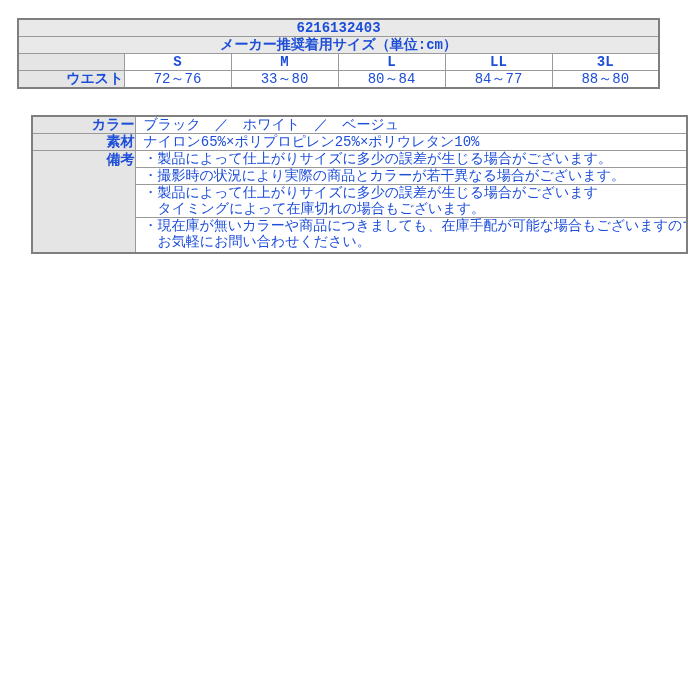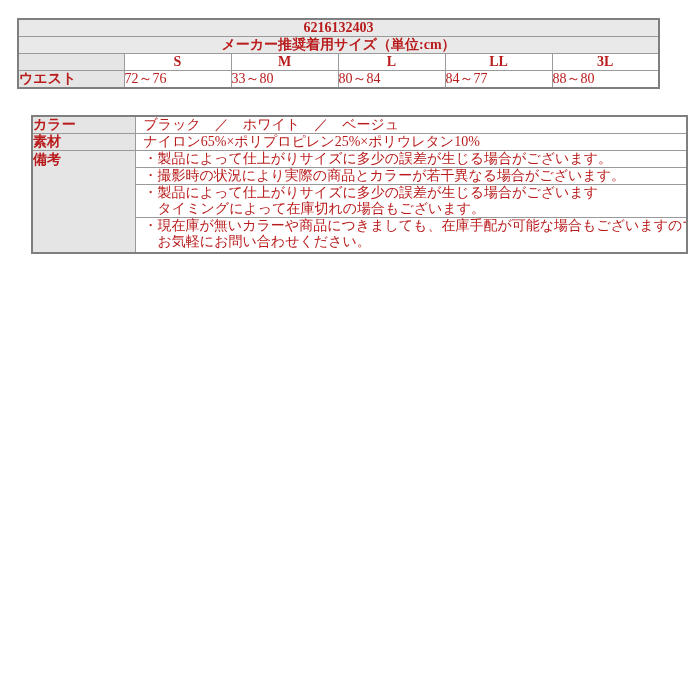--- a/index.html
+++ b/index.html
@@ -1,22 +1,22 @@
 <!DOCTYPE html>
 <html><head>
 <meta charset="utf-8">
 <style>
   html, body { margin: 0; padding: 0; background: #ffffff; }
   .page {
     position: relative;
     width: 690px;
     height: 690px;
     background: #ffffff;
-    font-family: Liberation Serif, serif;
-    color: #b91c1c;
+    font-family: Liberation Mono, monospace;
+    color: #1d4ed8;
   }
   table {
     border-collapse: collapse;
     table-layout: fixed;
     border: 2px solid #7f7f7f;
   }
   td {
     border: 1px solid #9a9a9a;
     font-size: 14px;
     line-height: 16px;
@@ -29,25 +29,25 @@
   .size-table { position: absolute; left: 17px; top: 18px; width: 643px; }
   .detail-table { position: absolute; left: 31px; top: 115px; width: 655px; }
   .hdr {
     background: #e9e9e9;
     font-weight: bold;
     text-align: center;
   }
   .lbl {
     background: #e5e5e5;
     font-weight: bold;
-    text-align: left;
+    text-align: right;
     margin-left: 25px;
   }
   .colh { font-weight: bold; text-align: center; background: #ffffff; }
-  .num { background: #ffffff; }
+  .num { text-align: center; background: #ffffff; }
   .val { text-align: left; padding-left: 8px; background: #ffffff; margin-left: 32px; }
   .notes-label { vertical-align: top; padding-top: 1px; }
   .two-line { height: 32px; }
   .last-row { height: 34px; vertical-align: top; }
   .cont { padding-left: 14px; }
 </style>
 </head>
 <body>
 
 <div class="page">

